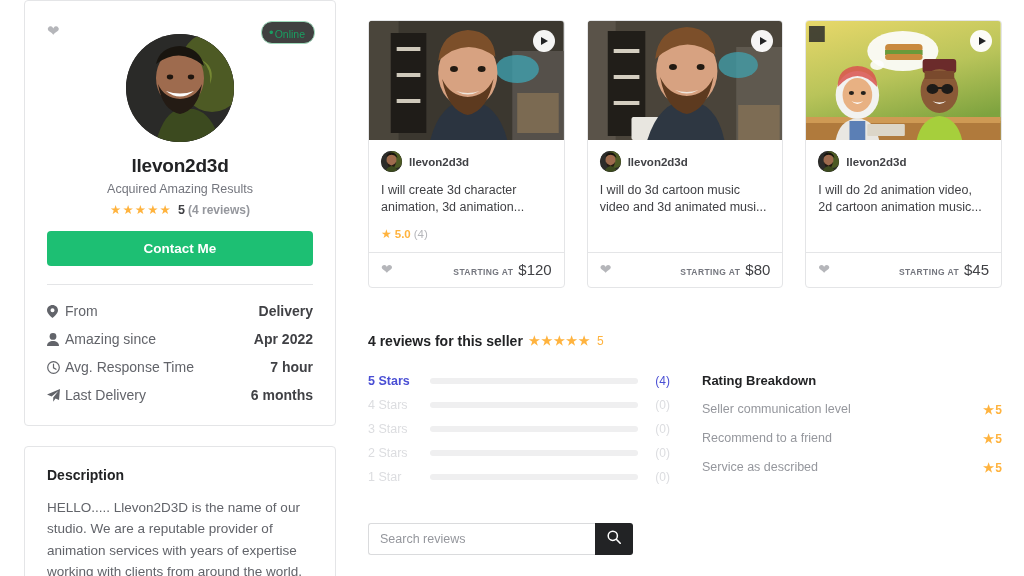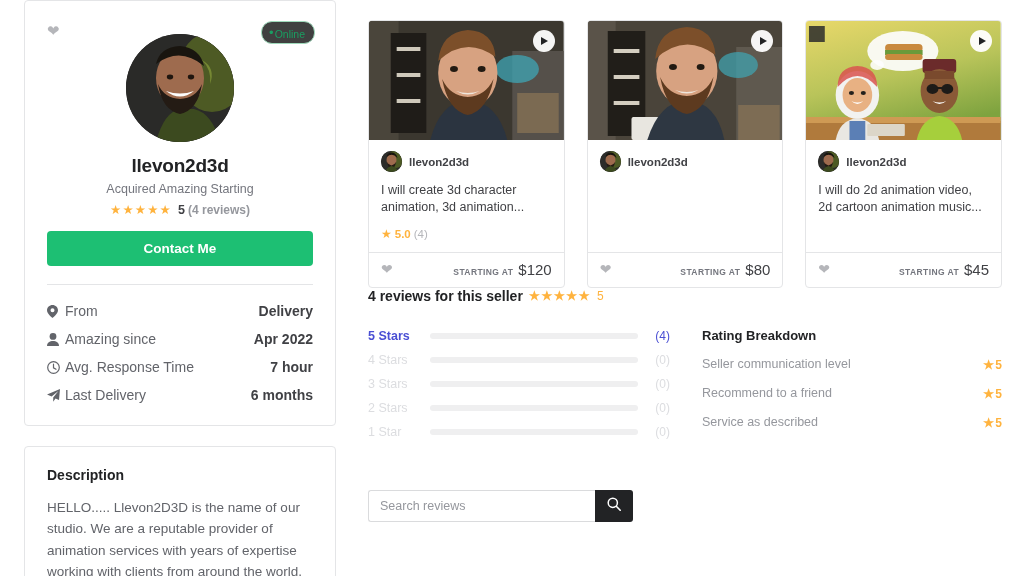--- a/index.html
+++ b/index.html
@@ -138,21 +138,21 @@
     border-top: 1px solid #e4e5e7; margin-top: 10px;
     padding: 8px 12px 9px; display: flex; align-items: center; justify-content: space-between;
   }
   .gig-heart { color: #b5b6ba; font-size: 14px; }
   .price-wrap { display: flex; align-items: baseline; gap: 5px; }
   .price-lbl { font-size: 8.5px; letter-spacing: 0.4px; color: #74767e; text-transform: uppercase; font-weight:600;}
   .price-val { font-size: 15px; color: #404145; font-weight: 400; }
 
   
   .rev-head {
-    display: flex; align-items: center; gap: 6px;
+    margin-top: 45px; display: flex; align-items: center; gap: 6px;
     font-size: 14px; font-weight: 700; color: #222325;
   }
   .rev-head .stars { font-size: 12.5px; }
   .rev-head .hsc { color: #ffb33e; font-size: 12px; font-weight: 400; }
 
   .rev-cols { display: flex; margin-top: 20px; gap: 32px; }
   .hist { width: 302px; }
   .hist-row { display: flex; align-items: center; height: 24px; font-size: 12.5px; }
   .hist-lbl { width: 62px; }
   .hist-lbl.active { color: #4a4fd4; font-weight: 700; }
@@ -167,21 +167,21 @@
 
   .breakdown { width: 300px; padding-top: 4px;}
   .bd-title { font-size: 13px; font-weight: 700; color: #222325; }
   .bd-row {
     display: flex; align-items: center; justify-content: space-between;
     margin-top: 14px; font-size: 12.5px; color: #95979d;
   }
   .bd-score { color: #ffb33e; font-size: 12px; font-weight: 700; white-space: nowrap; }
   .bd-score .st { font-size: 12.5px; margin-right: 1px; }
 
-  .search-row { display: flex; margin-top: 46px; width: 265px; }
+  .search-row { display: flex; margin-top: 34px; width: 265px; }
   .search-input {
     flex: 1; height: 32px; border: 1px solid #dadbdd; border-right: none;
     border-radius: 3px 0 0 3px; padding: 0 11px;
     font-size: 12.5px; font-family: "Liberation Sans", sans-serif;
     color: #404145; outline: none; background: #fff;
   }
   .search-input::placeholder { color: #95979d; }
   .search-btn {
     width: 38px; height: 32px; background: #222325; border: none;
     border-radius: 0 3px 3px 0; cursor: pointer;
@@ -213,21 +213,21 @@
             <path d="M32 50 q4 26 22 30 q18-4 22-30 q-6 14-22 15 q-16-1-22-15z" fill="#241b14"></path>
             <ellipse cx="44" cy="43" rx="3.2" ry="2.4" fill="#20160f"></ellipse>
             <ellipse cx="65" cy="43" rx="3.2" ry="2.4" fill="#20160f"></ellipse>
             <path d="M40 57 q14 11 28 0 q-14 5-28 0z" fill="#fdfdfd"></path>
             <path d="M76 26 q10 10 8 24 q6-16-8-24z" fill="#7e9036" opacity="0.85"></path>
           </svg>
         </div>
       </div>
 
       <div class="uname">llevon2d3d</div>
-      <div class="tagline">Acquired Amazing Starting</div>
+      <div class="tagline">Acquired Amazing Results</div>
 
       <div class="rating-row">
         <span class="stars">★★★★★</span>
         <span class="rating-score">5</span>
         <span class="rating-count">(4 reviews)</span>
       </div>
 
       <button class="contact-btn">Contact Me</button>
 
       <div class="divider"></div>
@@ -371,20 +371,21 @@
                   <rect width="21" height="21" fill="#2c2c2a"></rect>
                   <ellipse cx="15" cy="8" rx="8" ry="9" fill="#4d5a24"></ellipse>
                   <ellipse cx="10.5" cy="9" rx="5" ry="6" fill="#9e6b4e"></ellipse>
                   <path d="M5.5 6 q6-5 11 1 q-1-5-5.5-5.5 q-5 0-5.5 4.5z" fill="#19150f"></path>
                   <path d="M6 11 q1 6 4.5 7 q3.5-1 4.5-7 q-1.5 3-4.5 3.5 q-3-.5-4.5-3.5z" fill="#241b14"></path>
                   <path d="M4 21 q2-5 6.5-6 q5 1 7 6z" fill="#3c4a1f"></path>
                 </svg>
             </span>
             <span class="seller-name">llevon2d3d</span>
           </div>
+          <div class="gig-desc">I will do 3d cartoon music video and 3d animated musi...</div>
           <div class="gig-rating">
             <span class="st"></span>
             <span class="sc"></span>
             <span class="ct"></span>
           </div>
         </div>
         <div class="gig-foot">
           <span class="gig-heart">❤</span>
           <span class="price-wrap">
             <span class="price-lbl">Starting at</span>

